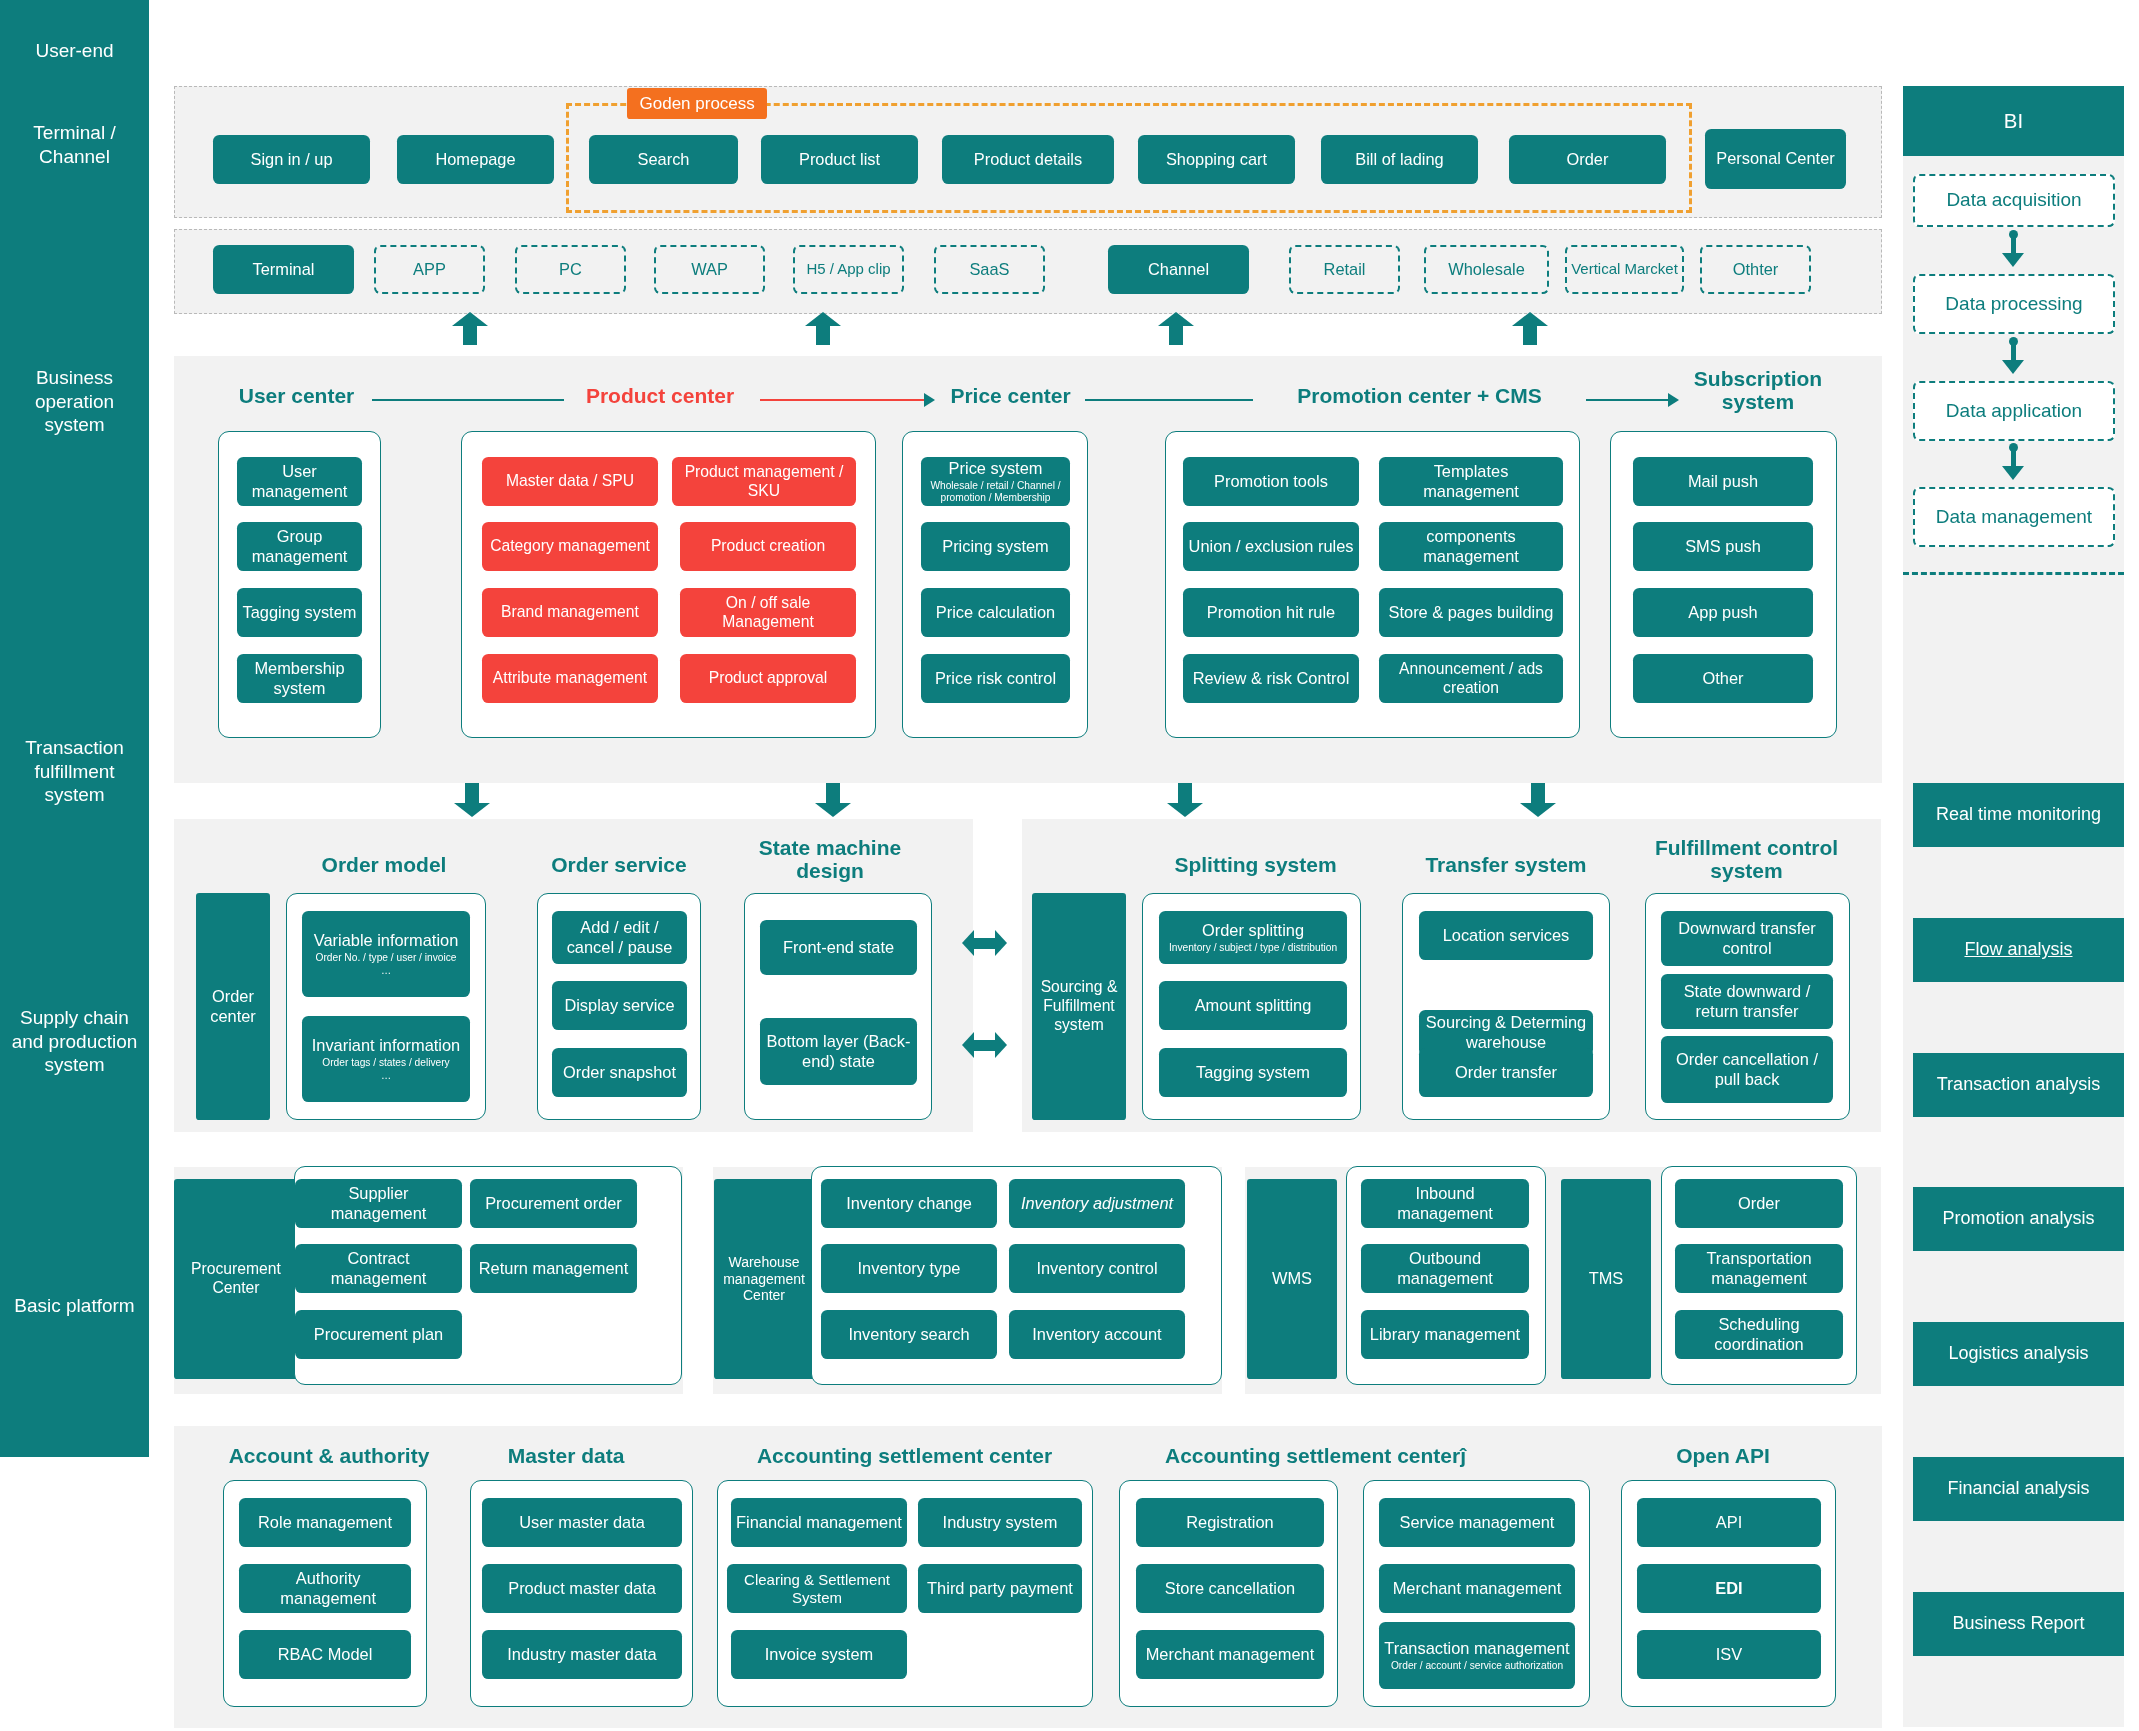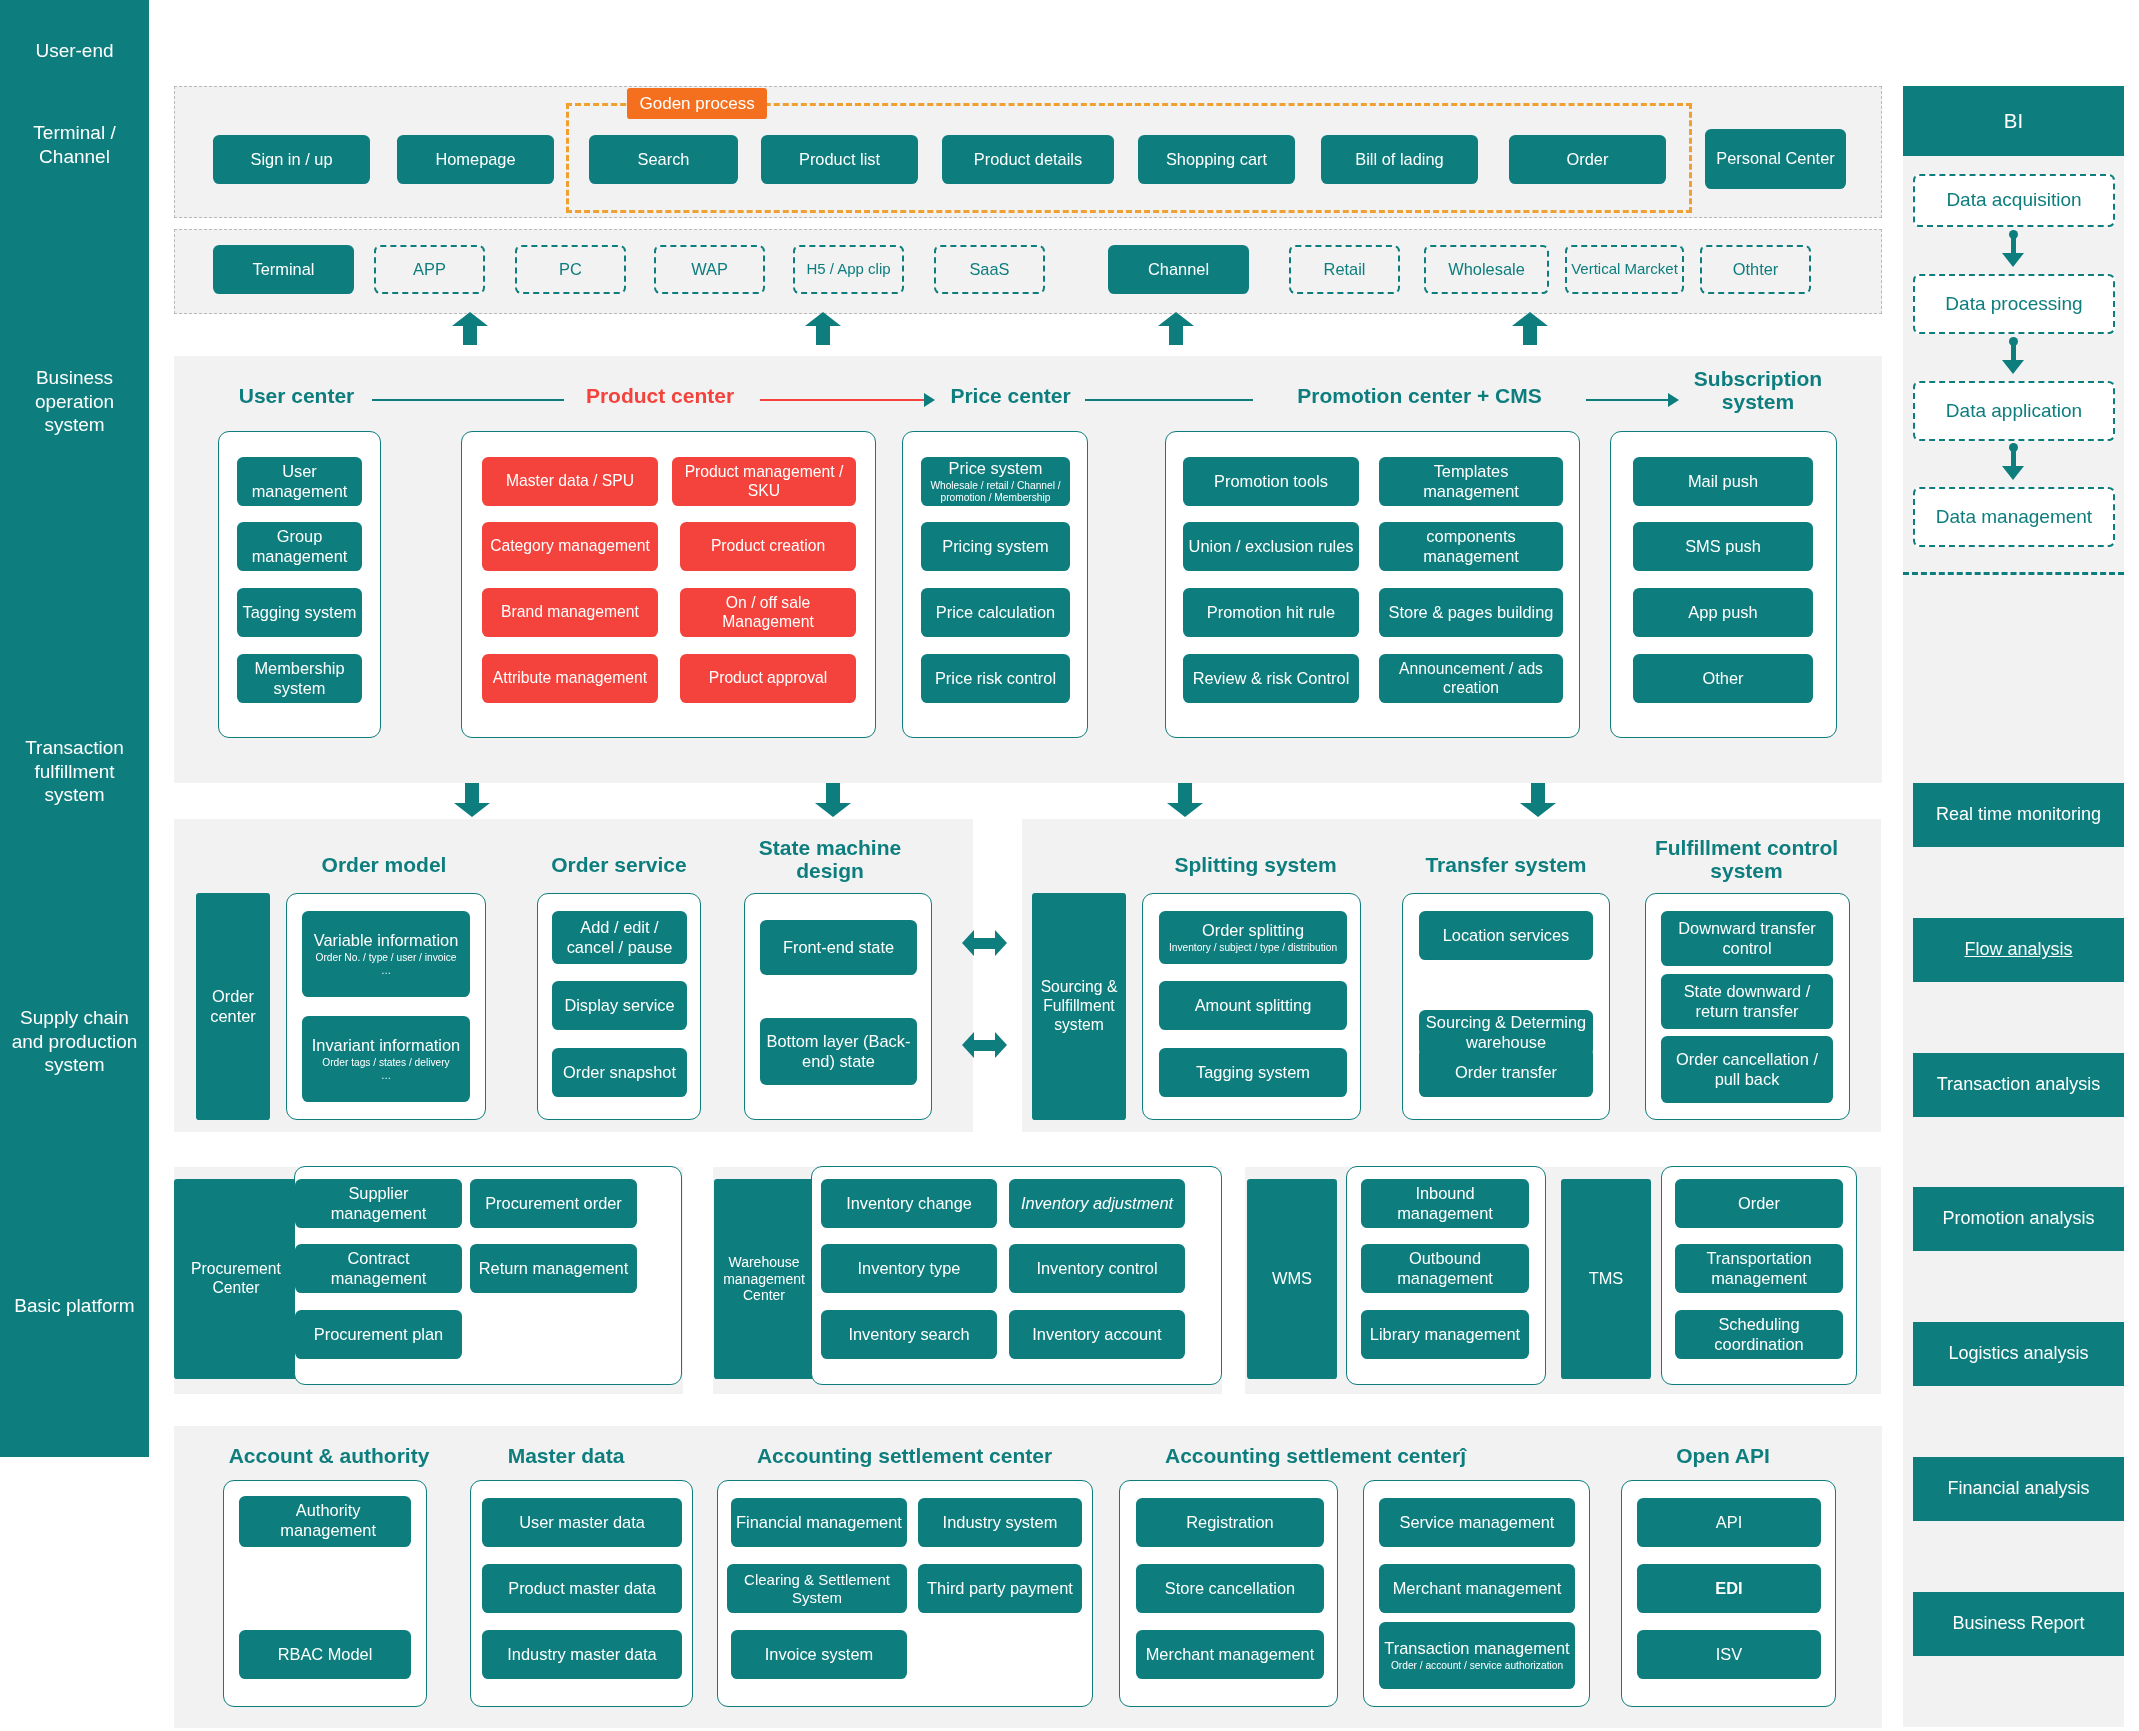--- a/index.html
+++ b/index.html
@@ -331,21 +331,21 @@
   <div class="panel" style="position:absolute; left:174px; top:1426px; width:1708px; height:302px;"></div>
 
   <div class="grouptitle" style="position:absolute; left:192px; top:1445px; width:274px;">Account &amp; authority</div>
   <div class="grouptitle" style="position:absolute; left:478px; top:1445px; width:176px;">Master data</div>
   <div class="grouptitle" style="position:absolute; left:701px; top:1445px; width:407px;">Accounting settlement center</div>
   <div class="grouptitle" style="position:absolute; left:1112px; top:1445px; width:407px;">Accounting settlement centerĵ</div>
   <div class="grouptitle" style="position:absolute; left:1637px; top:1445px; width:172px;">Open API</div>
 
   <div class="card" style="position:absolute; left:223px; top:1480px; width:204px; height:227px;"></div>
   <div class="chip" style="position:absolute; left:239px; top:1498px; width:172px; height:49px;">Role management</div>
-  <div class="chip" style="position:absolute; left:239px; top:1496px; width:172px; height:49px;padding-left:11px;">Authority management</div>
+  <div class="chip" style="position:absolute; left:239px; top:1564px; width:172px; height:49px;padding-left:11px;">Authority management</div>
   <div class="chip" style="position:absolute; left:239px; top:1630px; width:172px; height:49px;">RBAC Model</div>
 
   <div class="card" style="position:absolute; left:470px; top:1480px; width:223px; height:227px;"></div>
   <div class="chip" style="position:absolute; left:482px; top:1498px; width:200px; height:49px;">User master data</div>
   <div class="chip" style="position:absolute; left:482px; top:1564px; width:200px; height:49px;">Product master data</div>
   <div class="chip" style="position:absolute; left:482px; top:1630px; width:200px; height:49px;">Industry master data</div>
 
   <div class="card" style="position:absolute; left:717px; top:1480px; width:376px; height:227px;"></div>
   <div class="chip" style="position:absolute; left:731px; top:1498px; width:176px; height:49px;">Financial management</div>
   <div class="chip" style="position:absolute; left:727px; top:1564px; width:180px; height:49px; font-size:15px;">Clearing &amp; Settlement System</div>

